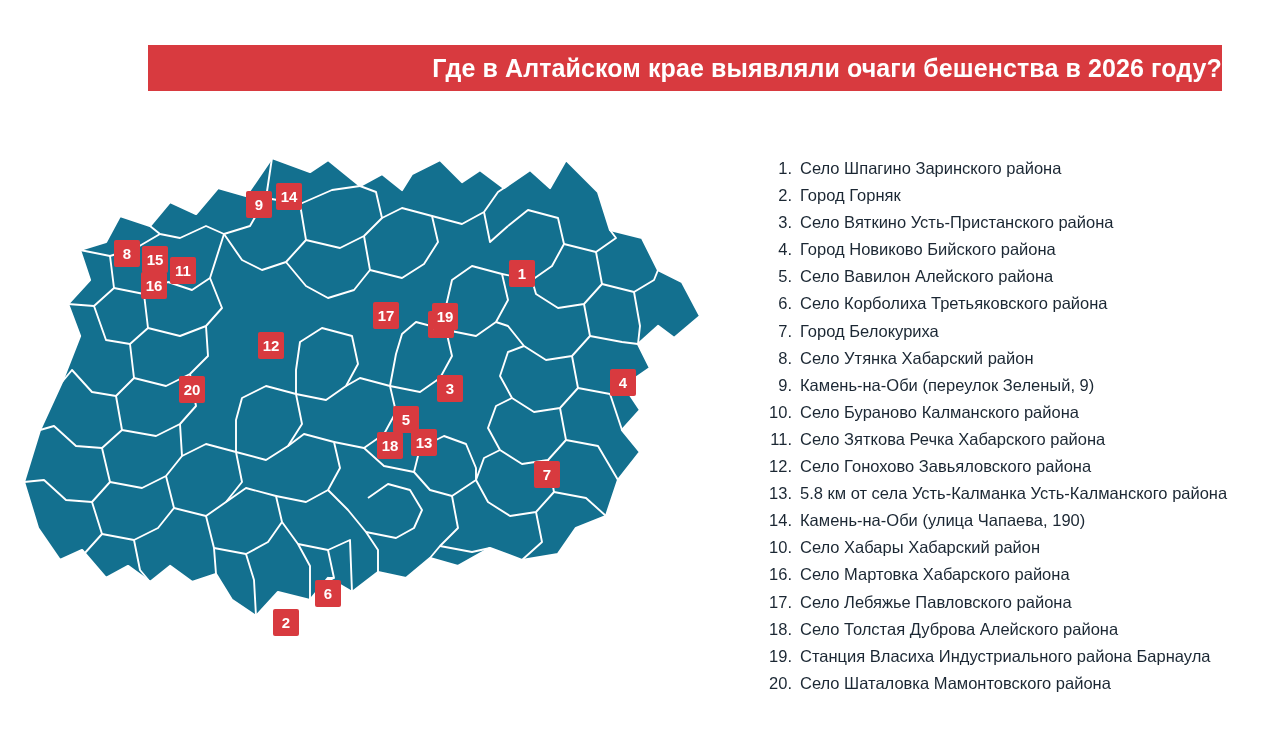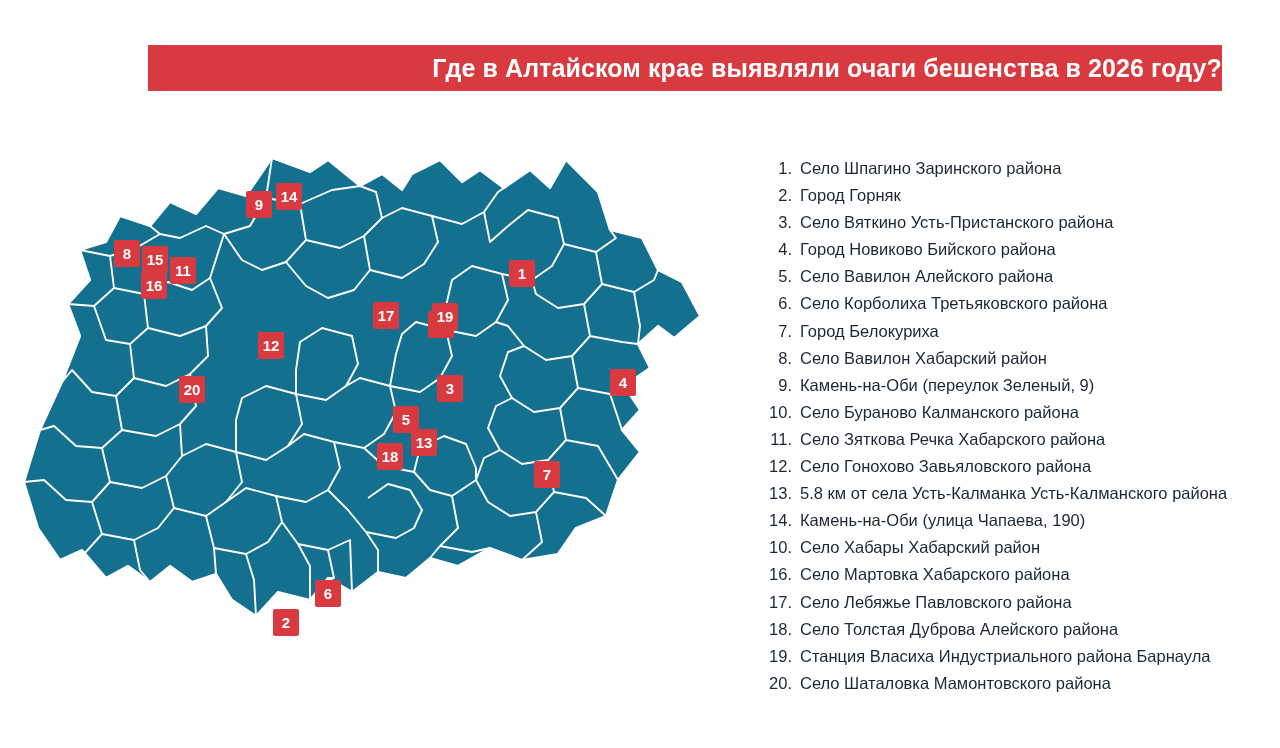--- a/index.html
+++ b/index.html
@@ -187,21 +187,21 @@
   <div class="marker" style="left:104px; top:110px;">8</div>
   <div class="marker" style="left:236px; top:61px;">9</div>
   <div class="marker" style="left:418px; top:181px;">10</div>
   <div class="marker" style="left:160px; top:127px;">11</div>
   <div class="marker" style="left:248px; top:202px;">12</div>
   <div class="marker" style="left:401px; top:299px;">13</div>
   <div class="marker" style="left:266px; top:53px;">14</div>
   <div class="marker" style="left:132px; top:116px;">15</div>
   <div class="marker" style="left:131px; top:142px;">16</div>
   <div class="marker" style="left:363px; top:172px;">17</div>
-  <div class="marker" style="left:367px; top:313px;">18</div>
+  <div class="marker" style="left:367px; top:302px;">18</div>
   <div class="marker" style="left:422px; top:146px;margin-top:27px;">19</div>
   <div class="marker" style="left:169px; top:246px;">20</div>
 </div>
 
 <div id="legend">
   <div class="legend-item">
     <span class="legend-num">1.</span>
     <span class="legend-label">Село Шпагино Заринского района</span>
   </div>
   <div class="legend-item">
@@ -223,21 +223,21 @@
   <div class="legend-item">
     <span class="legend-num">6.</span>
     <span class="legend-label">Село Корболиха Третьяковского района</span>
   </div>
   <div class="legend-item">
     <span class="legend-num">7.</span>
     <span class="legend-label">Город Белокуриха</span>
   </div>
   <div class="legend-item">
     <span class="legend-num">8.</span>
-    <span class="legend-label">Село Вавилон Хабарский район</span>
+    <span class="legend-label">Село Утянка Хабарский район</span>
   </div>
   <div class="legend-item">
     <span class="legend-num">9.</span>
     <span class="legend-label">Камень-на-Оби (переулок Зеленый, 9)</span>
   </div>
   <div class="legend-item">
     <span class="legend-num">10.</span>
     <span class="legend-label">Село Бураново Калманского района</span>
   </div>
   <div class="legend-item">

